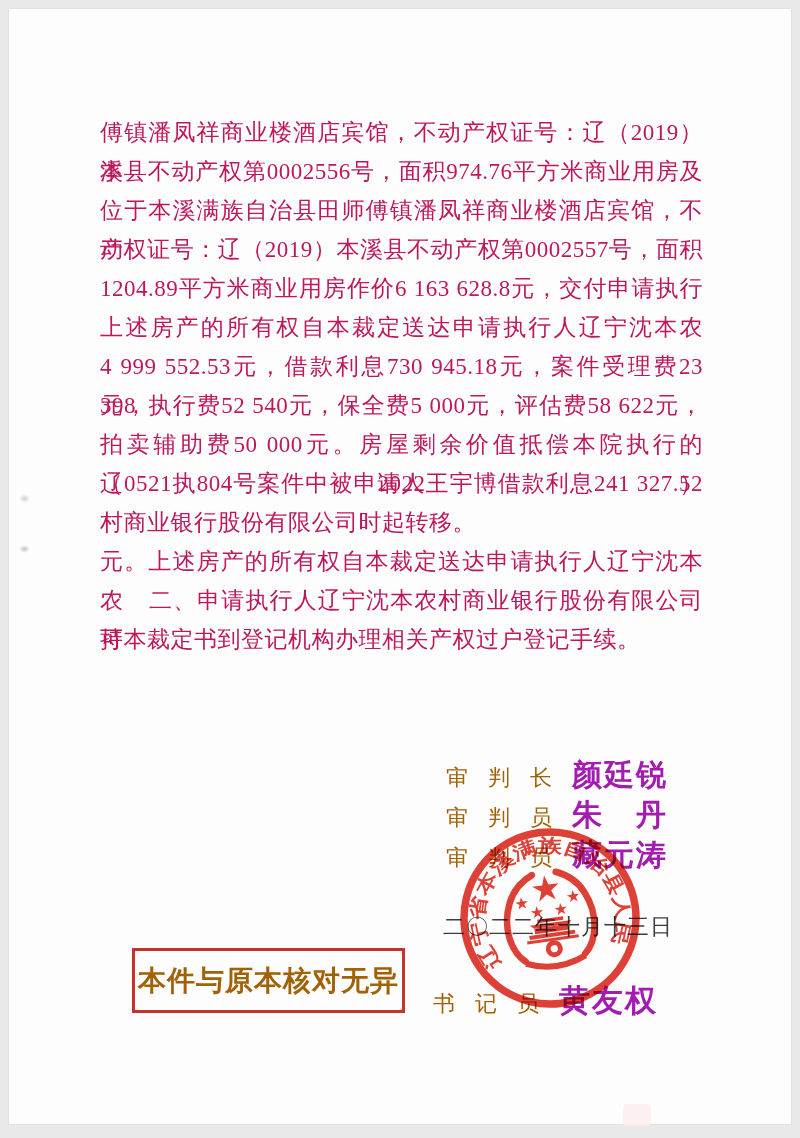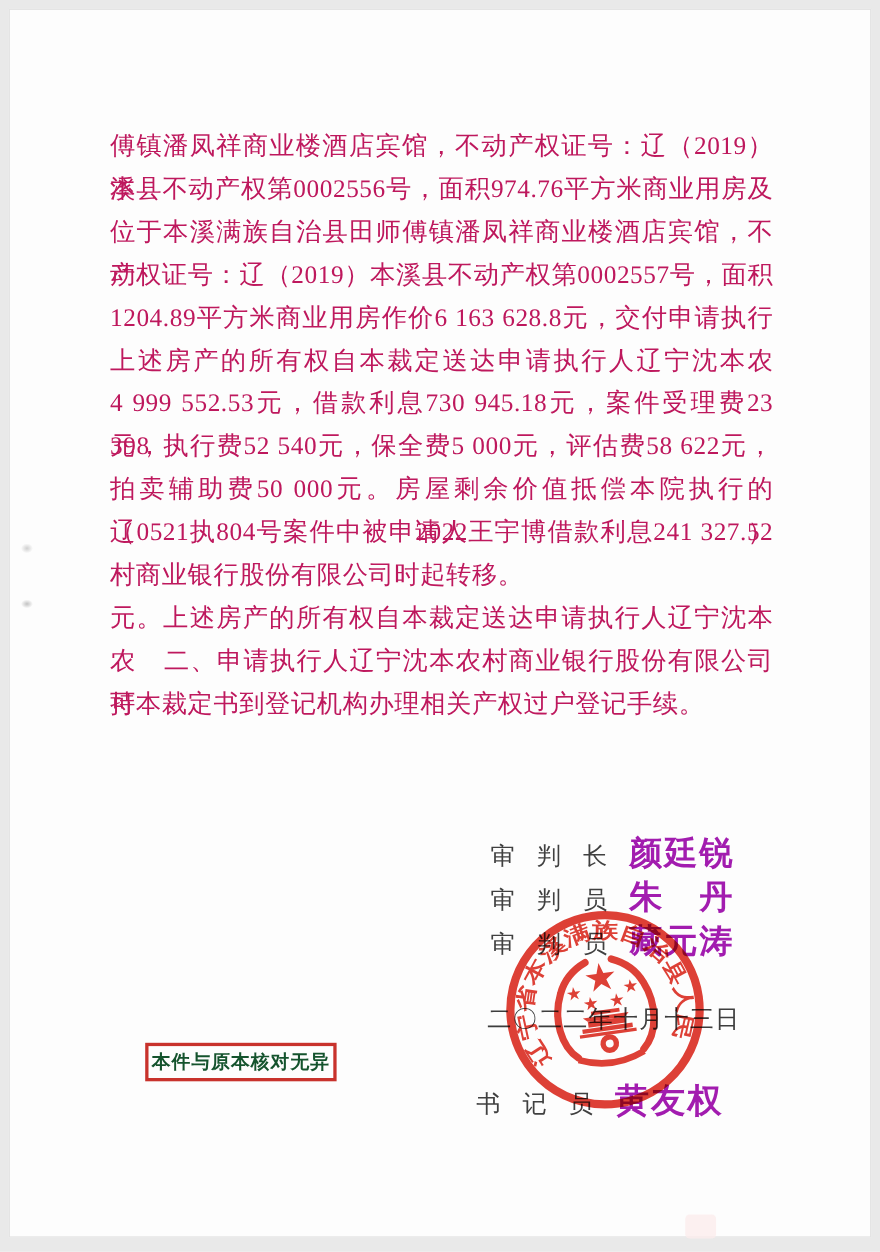--- a/index.html
+++ b/index.html
@@ -16,42 +16,42 @@
   .doc-body{
     position:absolute;left:91px;top:104px;width:603px;
     font-size:23px;line-height:39px;color:#be185d;
     letter-spacing:.5px;
   }
   .line{height:39px;white-space:nowrap;}
   .line.fill{white-space:normal;text-align:justify;text-align-last:justify;}
   .line.indent{text-indent:49px;}
   
   .sig-row{position:absolute;white-space:nowrap;color:#383838;}
-  .sig-label{font-size:22px;letter-spacing:20px;color:#404040;}
+  .sig-label{font-size:22px;letter-spacing:20px;color:#a16207;}
   .sig-name{font-size:30px;font-weight:bold;color:#a21caf;letter-spacing:2px;}
   .row1{left:437px;top:746px;}
   .row2{left:437px;top:786px;}
   .row3{left:437px;top:826px;}
   .clerk-row{left:424px;top:971px;}
   .clerk-row .sig-name{font-size:31px;}
   .date-line{
     position:absolute;left:434px;top:903px;
     font-size:22px;letter-spacing:1px;color:#3d3d3d;white-space:nowrap;z-index:1;
   }
   
   .seal{
     position:absolute;left:439px;top:807px;width:204px;height:204px;
     mix-blend-mode:multiply;opacity:.93;z-index:2;
   }
   
   .stamp{
     position:absolute;left:123px;top:939px;
-    border:3px solid #c8322c;color:#14532d;
-    font-size:17px;font-weight:bold;letter-spacing:1px;
-    line-height:27px;padding:1px 3px;white-space:nowrap;
+    border:3px solid #c8322c;color:#a16207;
+    font-size:28px;font-weight:bold;letter-spacing:1px;
+    line-height:27px;padding:16px 3px;white-space:nowrap;
     background:rgba(255,255,255,0);
   }
   
   .smudge{position:absolute;border-radius:50%;}
   .smudge-a{left:10px;top:485px;width:11px;height:9px;background:radial-gradient(#aaa,transparent 70%);opacity:.55;}
   .smudge-b{left:10px;top:536px;width:11px;height:8px;background:radial-gradient(#9a9a9a,transparent 70%);opacity:.6;}
   .smudge-c{left:614px;top:1095px;width:28px;height:22px;background:#fbecec;border-radius:4px;opacity:.8;}
 </style>
 </head>
 <body>

